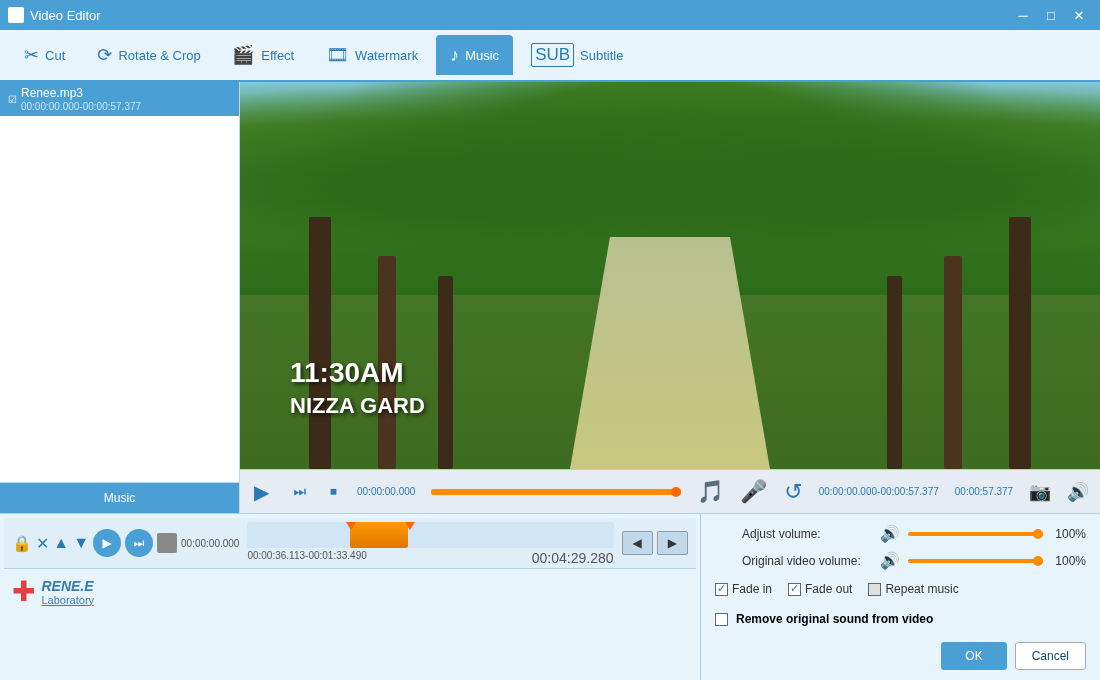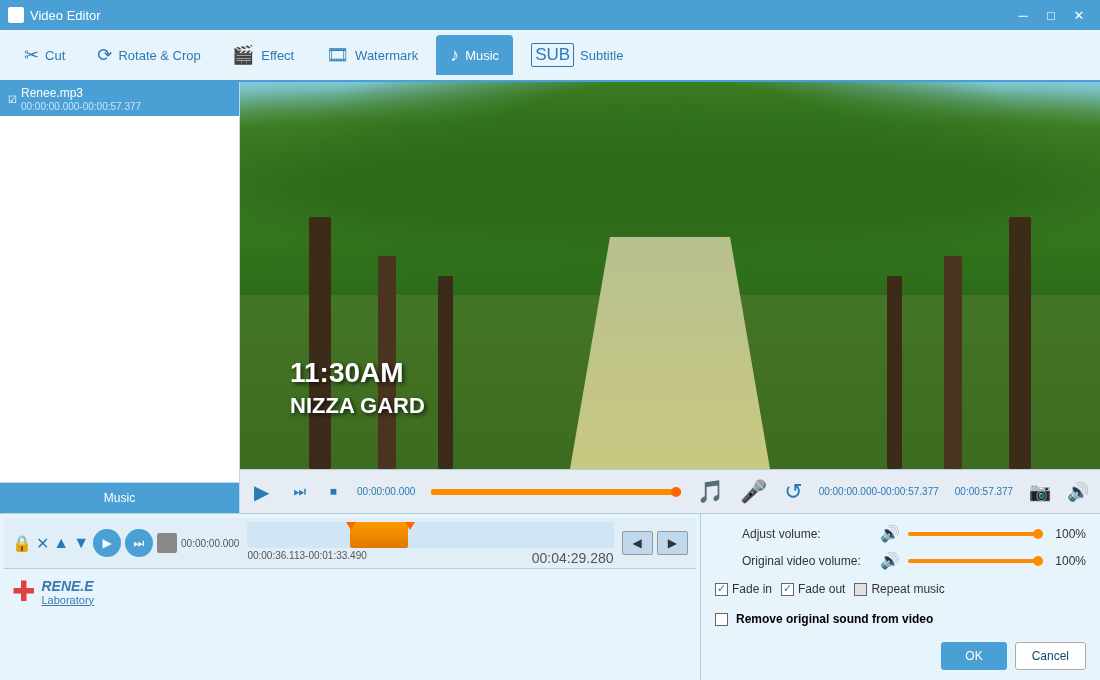--- a/index.html
+++ b/index.html
@@ -167,21 +167,21 @@
       margin-left: 27px;
     }
     .vol-label { color: #333; font-size: 12px; min-width: 130px; }
     .vol-icon { color: #2a7ab5; font-size: 16px; }
     .vol-slider-container { flex: 1; position: relative; height: 14px; display: flex; align-items: center; }
     .vol-slider-track { width: 100%; height: 4px; background: #c0d8eb; border-radius: 2px; position: relative; }
     .vol-slider-fill { height: 4px; background: #ff8c00; border-radius: 2px; }
     .vol-slider-thumb { width: 10px; height: 10px; background: #ff8c00; border-radius: 50%; position: absolute; right: 0; top: -3px; cursor: pointer; }
     .vol-value { color: #333; font-size: 12px; min-width: 35px; text-align: right; }
 
-    .checkbox-row { display: flex; align-items: center; gap: 9px; padding: 4px 0; }
+    .checkbox-row { display: flex; align-items: center; gap: 16px; padding: 4px 0; }
     .checkbox-item { display: flex; align-items: center; gap: 4px; cursor: pointer; font-size: 12px; color: #333; }
     .cb { width: 13px; height: 13px; border: 1px solid #666; background: white; display: inline-block; position: relative; cursor: pointer; }
     .cb.checked::after { content: '✓'; position: absolute; top: -2px; left: 1px; font-size: 11px; color: #2a7ab5; }
     .cb.unchecked-gray { background: #e0e0e0; }
 
     .remove-row { display: flex; align-items: center; gap: 8px; padding: 4px 0; font-weight: bold; }
     .remove-cb { width: 13px; height: 13px; border: 1px solid #666; background: white; display: inline-block; }
 
     .action-btns { display: flex; justify-content: flex-end; gap: 8px; margin-top: auto; padding-top: 4px; }
     .btn-ok { background: #4a9fd4; color: white; border: none; padding: 6px 24px; border-radius: 3px; cursor: pointer; font-size: 12px; }

